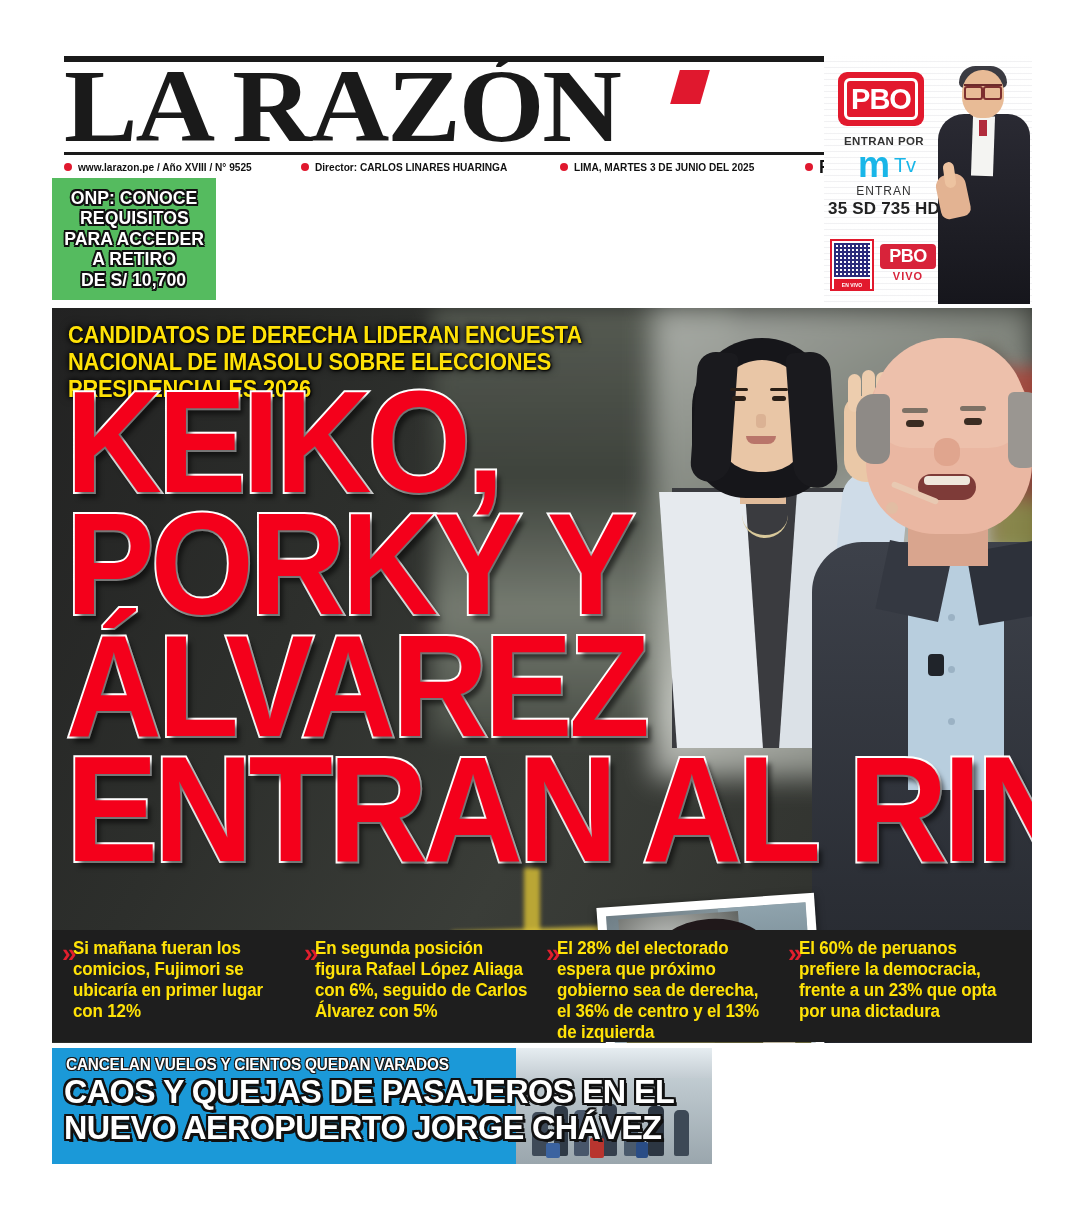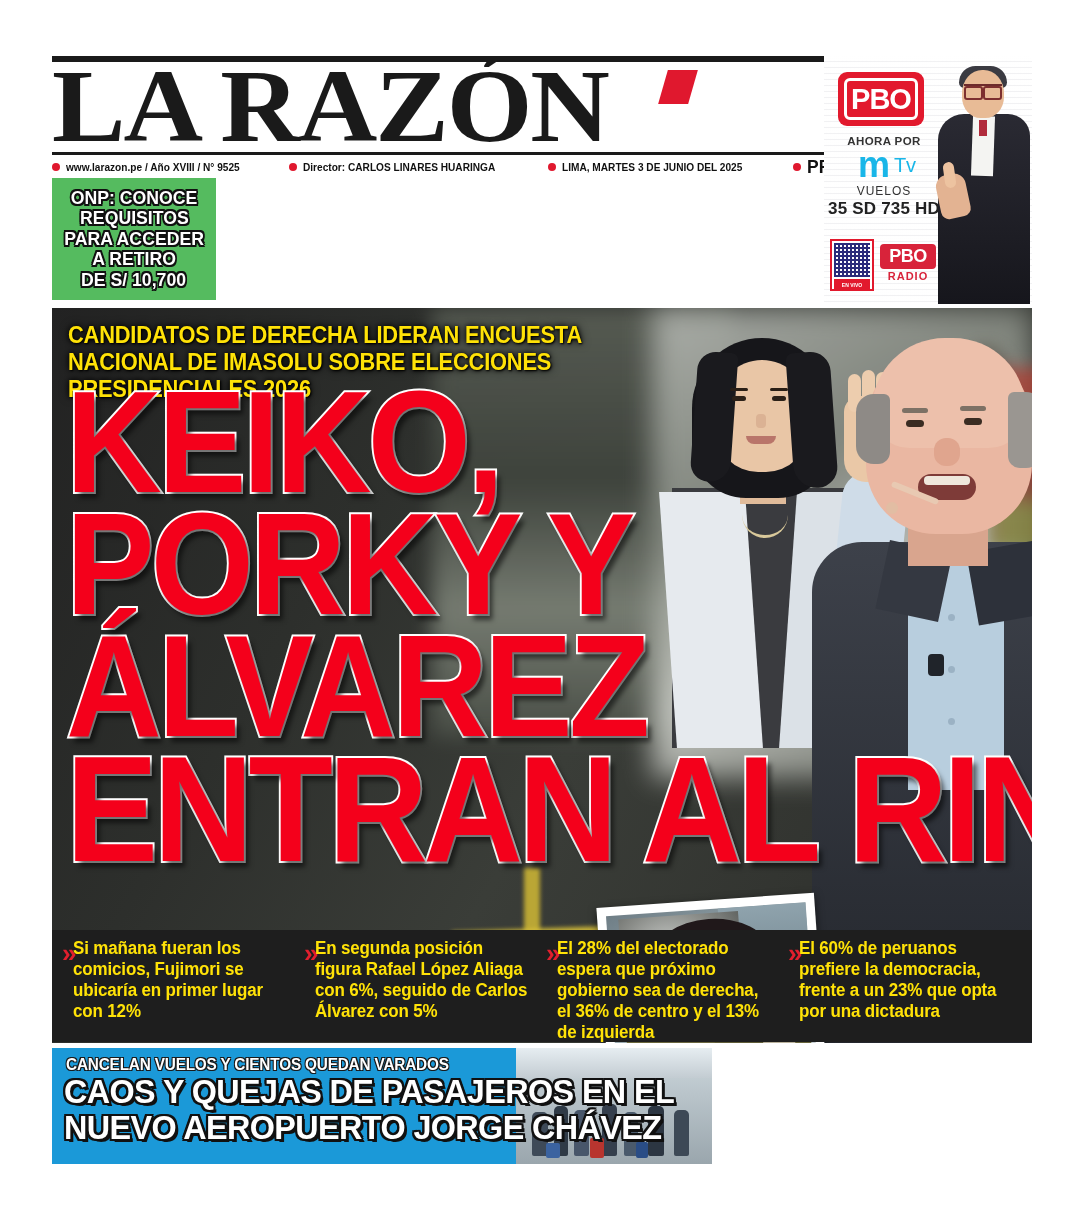--- a/index.html
+++ b/index.html
@@ -6,21 +6,21 @@
   html, body {
     width: 1080px; height: 1210px;
     background: #ffffff;
     font-family: "Liberation Sans", sans-serif;
     overflow: hidden;
   }
   .page { position: relative; width: 1080px; height: 1210px; background: #fff; }
 
   
   .masthead {
-    position: absolute; left: 52px; top: 56px; width: 772px; height: 118px; text-decoration: underline;
+    position: absolute; left: 64px; top: 56px; width: 772px; height: 118px; text-decoration: underline;
   }
   .masthead-rule-top {
     position: absolute; left: 0; top: 0; width: 772px; height: 6px; background: #1a1a1a;
   }
   .logo-wrap {
     position: absolute; left: 0; top: 4px; width: 772px; height: 90px; overflow: hidden;
   }
   .logo-text {
     font-family: "Liberation Serif", serif;
     font-weight: bold;
@@ -521,34 +521,34 @@
         <span class="mi-text">PRECIO: S/ 1.00</span>
       </div>
     </div>
   </div>
 
   <div class="pbo-ad">
     <div class="pbo-wavy"></div>
     <div class="pbo-logo">
       <div class="pbo-logo-in">PBO</div>
     </div>
-    <div class="pbo-ahora">AHORA POR</div>
+    <div class="pbo-ahora">ENTRAN POR</div>
     <div class="movistar">
       <span class="m-glyph">m</span>
       <span class="tv-glyph">Tv</span>
     </div>
-    <div class="pbo-canal">VUELOS</div>
+    <div class="pbo-canal">ENTRAN</div>
     <div class="pbo-nums">35 SD  735 HD</div>
     <div class="pbo-qr">
       <div class="qr-grid"></div>
       <div class="qr-env">EN VIVO</div>
     </div>
     <div class="pbo-radio">
       <div class="pbo-radio-top">PBO</div>
-      <div class="pbo-radio-bot">RADIO</div>
+      <div class="pbo-radio-bot">VIVO</div>
     </div>
     <div class="pbo-fm">
       <span>91.9</span><sup>FM</sup>
     </div>
     <div class="pbo-person">
       <div class="pp-body"></div>
       <div class="pp-shirt"></div>
       <div class="pp-tie"></div>
       <div class="pp-hair"></div>
       <div class="pp-head"></div>

